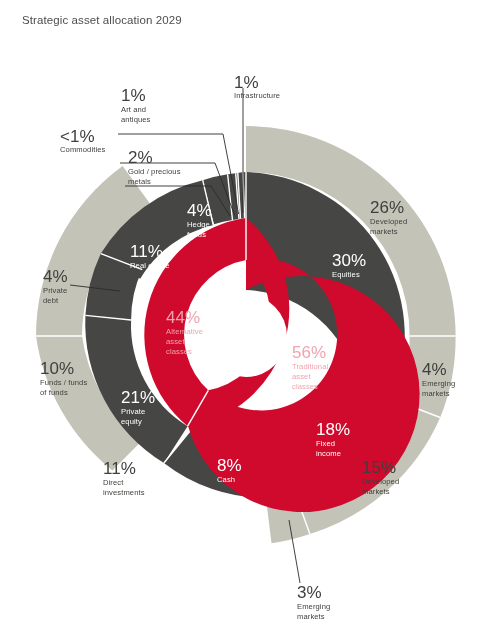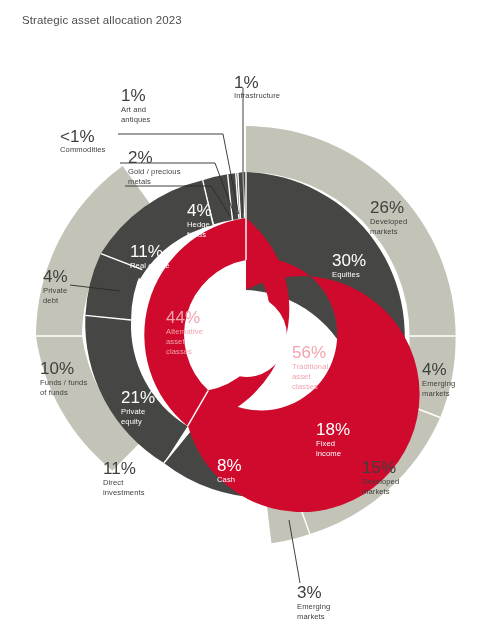--- a/index.html
+++ b/index.html
@@ -34,21 +34,21 @@
   }
   .lbl-dark .pct, .lbl-dark .cap{fill:#3f3f3d;}
   .lbl-white .pct, .lbl-white .cap{fill:#ffffff;}
   .lbl-red .pct, .lbl-red .cap{fill:#f2a3ae;}
   .leader{stroke:#2b2b2b;stroke-width:0.9;fill:none;}
   .sep{stroke:#ffffff;stroke-width:1.4;fill:none;}
 </style>
 </head>
 <body>
 
-<div id="title">Strategic asset allocation 2023</div>
+<div id="title">Strategic asset allocation 2029</div>
 
 <svg id="chart" viewBox="0 0 500 638" width="500" height="638" xmlns="http://www.w3.org/2000/svg">
 
   <g>
 
     <path fill="#c4c3b8" d="M 246 126 A 210 210 0 0 1 455.6 336 L 409.6 336 A 164 164 0 0 0 246 172 Z"></path>
 
     <path fill="#c4c3b8" d="M 455.6 336 A 210 210 0 0 1 440.2 417.5 L 398.6 401.5 A 164 164 0 0 0 409.6 336 Z"></path>
 
     <path fill="#c4c3b8" d="M 440.2 417.5 A 210 210 0 0 1 309.9 534 L 294.2 490.7 A 164 164 0 0 0 398.6 401.5 Z"></path>

